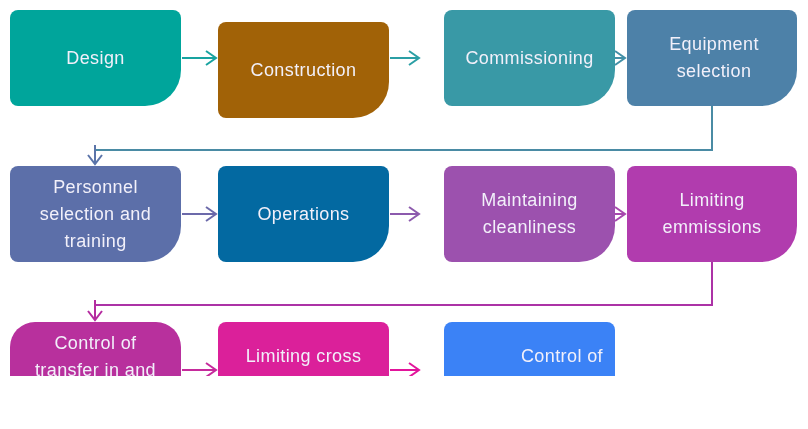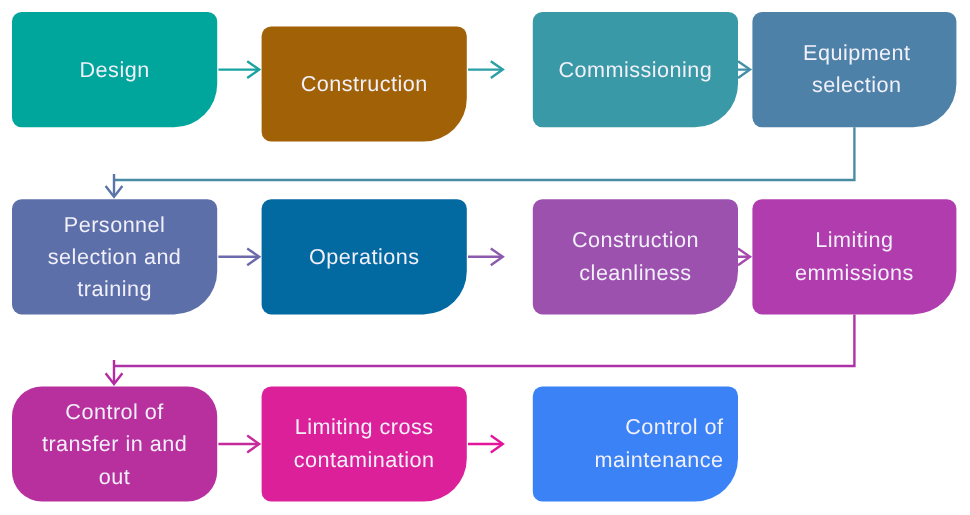--- a/index.html
+++ b/index.html
@@ -1,18 +1,18 @@
 <!DOCTYPE html>
 <html><head>
 <meta charset="utf-8">
 <style>
   html,body{margin:0;padding:0;background:#ffffff;}
   .canvas{
     position:relative;
-    width:808px;height:429px;
+    width:808px;height:376px;
     background:#ffffff;
     font-family:"Liberation Sans","DejaVu Sans",sans-serif;
     overflow:hidden;
   }
   .box{
     position:absolute;
     width:171px;height:96px;
     border-radius:8px 8px 36px 8px;
     display:flex;align-items:center;justify-content:center;
     text-align:center;
@@ -107,21 +107,21 @@
     <span class="box-label">Equipment selection</span>
   </div>
 
   <div class="box r2 c1" style="background-color: rgb(92, 111, 169);">
     <span class="box-label">Personnel selection and training</span>
   </div>
   <div class="box r2 c2" style="background-color: #0369a1;">
     <span class="box-label">Operations</span>
   </div>
   <div class="box r2 c3" style="background-color: rgb(156, 81, 174);">
-    <span class="box-label">Construction cleanliness</span>
+    <span class="box-label">Maintaining cleanliness</span>
   </div>
   <div class="box r2 c4" style="background-color: rgb(177, 60, 174);">
     <span class="box-label">Limiting emmissions</span>
   </div>
 
   <div class="box r3 c1" style="background-color: rgb(184, 48, 157); border-radius: 25px;">
     <span class="box-label">Control of transfer in and out</span>
   </div>
   <div class="box r3 c2" style="background-color: rgb(219, 32, 154);">
     <span class="box-label">Limiting cross contamination</span>

